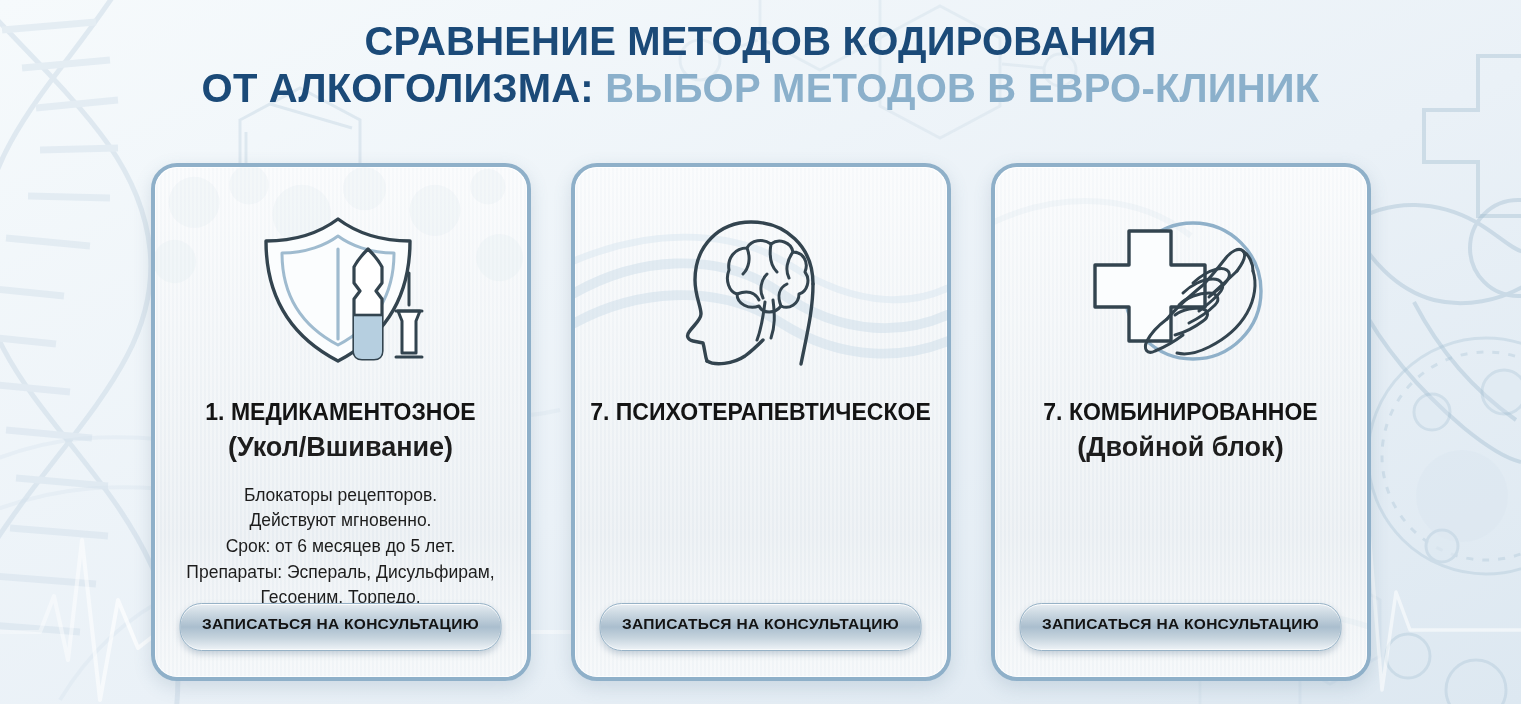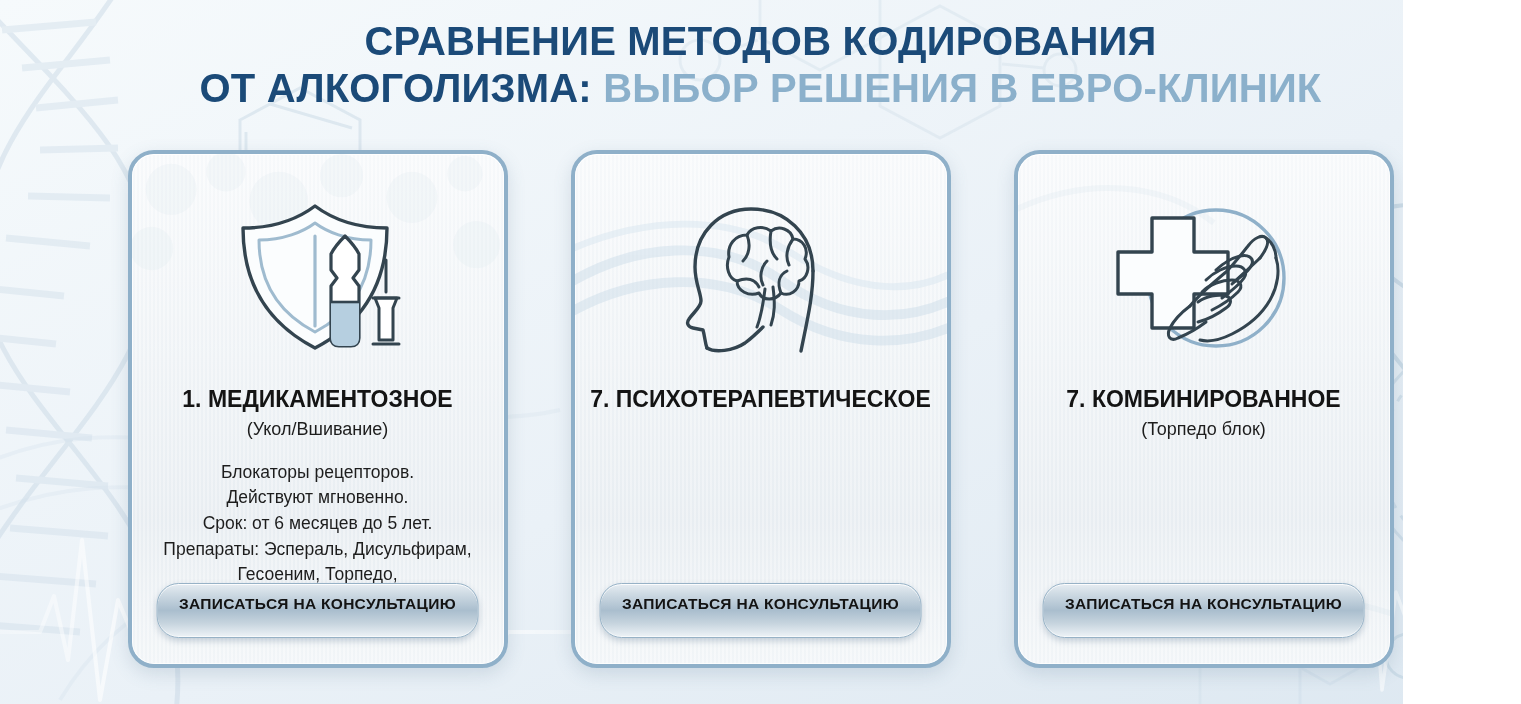--- a/index.html
+++ b/index.html
@@ -7,21 +7,21 @@
 
   html, body {
     width: 1521px;
     height: 704px;
     overflow: hidden;
     font-family: "Liberation Sans", "DejaVu Sans", sans-serif;
   }
 
   #stage {
     position: relative;
-    width: 1403px;
+    width: 1521px;
     height: 704px;
     background:
       linear-gradient(160deg, #f4f8fb 0%, #eef4f9 30%, #e7eff6 60%, #dfe9f2 100%);
     overflow: hidden;
   }
 
   
   .bg-svg {
     position: absolute;
     inset: 0;
@@ -46,27 +46,27 @@
     line-height: 1.18;
     white-space: nowrap;
   }
   .title-line-1 { color: #1b4a78; }
   .title-line-2 .t-dark  { color: #1b4a78; }
   .title-line-2 .t-light { color: #8bb0cb; }
 
   
   .cards {
     position: absolute;
-    top: 150px;
+    top: 163px;
     left: 0;
     width: 1521px;
     height: 520px;
     display: flex;
     justify-content: center;
-    gap: 63px;
+    gap: 40px;
     z-index: 4;
   }
 
   .card {
     position: relative;
     width: 380px;
     height: 518px;
     border-radius: 26px;
     border: 4px solid #8fb0c9;
     background:
@@ -112,22 +112,22 @@
     font-weight: 700;
     color: #141414;
     text-align: center;
     line-height: 1.2;
     z-index: 2;
     padding: 0 10px;
     white-space: nowrap;
   }
   .card-subtitle {
     margin-top: 5px;
-    font-size: 18px;
-    font-weight: 400;
+    font-size: 27px;
+    font-weight: 700;
     color: #1d1d1d;
     text-align: center;
     z-index: 2;
   }
 
   .card-body {
     margin-top: 20px;
     font-size: 17.5px;
     line-height: 1.47;
     color: #1d1d1d;
@@ -136,21 +136,21 @@
     padding: 0 8px;
     white-space: pre-line;
   }
 
   .card-cta {
     position: absolute;
     bottom: 26px;
     left: 50%;
     transform: translateX(-50%);
     min-width: 316px;
-    padding: 11px 22px 24px;
+    padding: 11px 22px 17px;
     border-radius: 22px;
     border: 1px solid #97b2c6;
     background: linear-gradient(180deg,
         #e7edf2 0%,
         #cfdbe4 18%,
         #aabece 50%,
         #c6d4de 74%,
         #eef3f7 100%);
     color: #131313;
     font-size: 15.5px;
@@ -281,21 +281,21 @@
 
     <path d="M-20 632 H40 L54 596 L68 660 L82 540 L100 700 L118 600 L138 648 L156 634 H250 L264 604 L276 664 L290 632 H470 L484 606 L496 652 L508 632 H620" fill="none" stroke="url(#ecgGrad)" stroke-width="4" stroke-linejoin="round" stroke-linecap="round" opacity="0.95"></path>
 
     <path d="M1300 600 H1332 L1344 566 L1356 642 L1368 520 L1382 690 L1396 592 L1410 630 H1521" fill="none" stroke="#ffffff" stroke-width="3.5" stroke-linejoin="round" stroke-linecap="round" opacity="0.55"></path>
   </svg>
 
   <div class="header">
     <div class="title-line title-line-1">СРАВНЕНИЕ МЕТОДОВ КОДИРОВАНИЯ</div>
     <div class="title-line title-line-2">
       <span class="t-dark">ОТ АЛКОГОЛИЗМА:</span>
-      <span class="t-light">ВЫБОР РЕШЕНИЯ В ЕВРО-КЛИНИК</span>
+      <span class="t-light">ВЫБОР МЕТОДОВ В ЕВРО-КЛИНИК</span>
     </div>
   </div>
 
   <div class="cards">
 
     <div class="card">
       <svg class="card-backdrop" viewBox="0 0 380 518" preserveAspectRatio="none">
         <g opacity="0.22" fill="#dce6ee">
           <circle cx="40" cy="36" r="26"></circle>
             <circle cx="96" cy="18" r="20"></circle>
@@ -402,19 +402,19 @@
             <path d="M96 90 C 104 82, 116 78, 126 78 C 134 78, 138 84, 132 90 C 126 96, 114 104, 106 108"></path>
             <path d="M92 100 C 100 94, 112 92, 120 94 C 126 96, 126 102, 120 106 C 112 112, 100 118, 92 120"></path>
             <path d="M84 104 C 76 110, 68 118, 64 126 C 60 134, 64 140, 72 136 C 82 132, 92 126, 100 120"></path>
             <path d="M170 56 C 174 68, 172 84, 164 98 C 156 112, 142 124, 126 132 C 114 138, 102 140, 94 138"></path>
             <path d="M160 36 C 166 40, 170 48, 170 56"></path>
           </g>
         </svg>
       </div>
 
       <div class="card-title">7. КОМБИНИРОВАННОЕ</div>
-      <div class="card-subtitle">(Торпедо блок)</div>
+      <div class="card-subtitle">(Двойной блок)</div>
 
       <div class="card-cta">ЗАПИСАТЬСЯ НА КОНСУЛЬТАЦИЮ</div>
     </div>
 
   </div>
 </div>
 
 </body></html>

